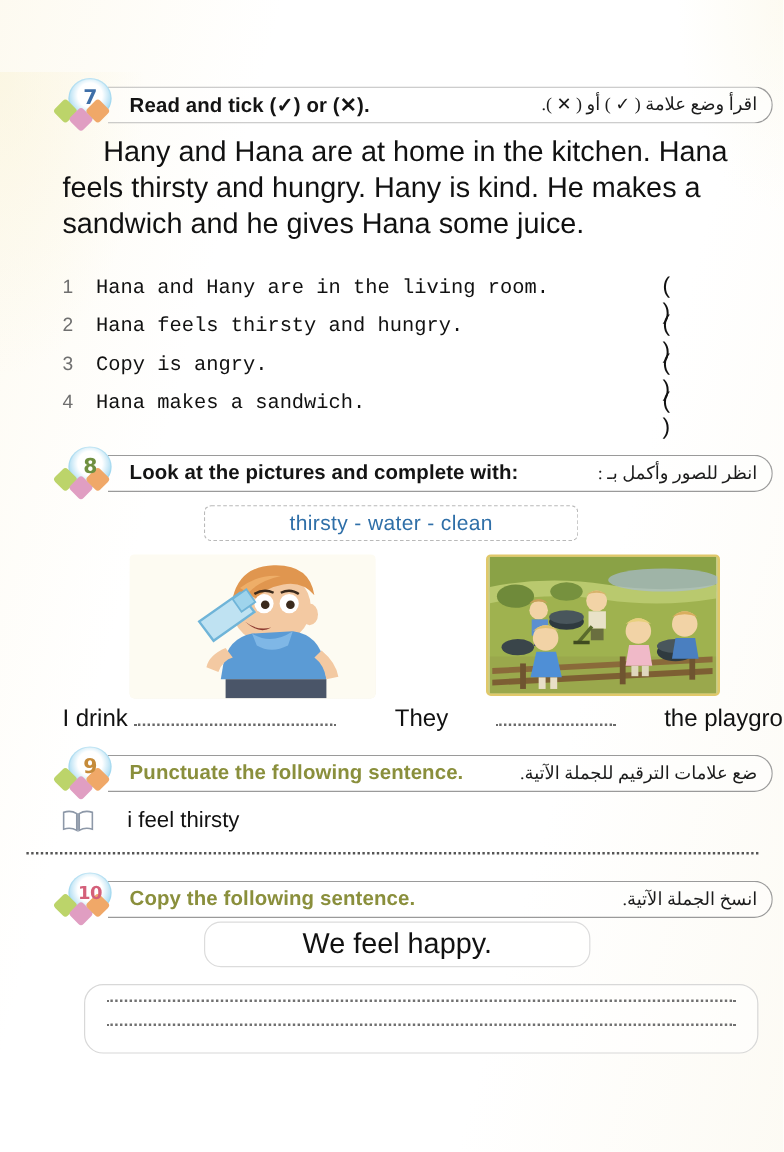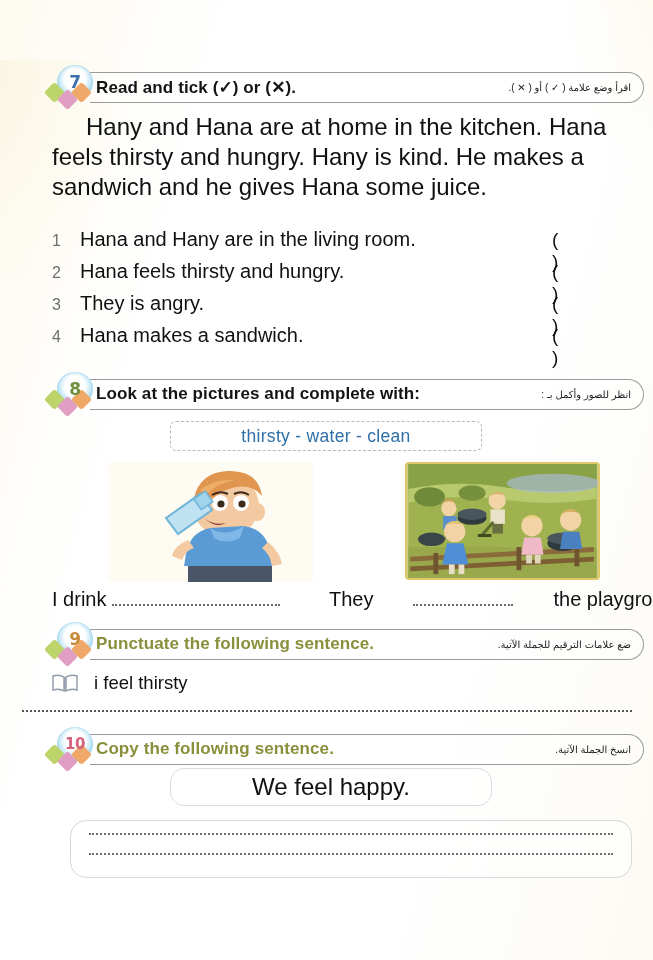--- a/index.html
+++ b/index.html
@@ -81,37 +81,37 @@
 
   .bar {
     flex: 1 1 auto;
     height: 31px;
     border: 1px solid #9a9a9a;
     border-left: none;
     border-radius: 0 16px 16px 0;
     display: flex;
     align-items: center;
     justify-content: space-between;
-    padding: 0 12px 0 6px;
+    padding: 0 12px 0 18px;
     box-sizing: border-box;
     background: rgba(255,255,255,0.4);
     margin-left: -6px;
   }
   .bar .en {
     font-size: 17px;
     font-weight: bold;
     letter-spacing: 0.1px;
     white-space: nowrap;
   }
   .bar .ar {
-    font-size: 10px;
+    font-size: 15px;
     color: #1c1c1c;
     direction: rtl;
     white-space: nowrap;
-    font-family: Liberation Sans, sans-serif;
+    font-family: Liberation Serif, serif;
   }
 
   
   .passage {
     position: absolute;
     left: 52px; top: 112px; width: 588px;
     font-size: 24px;
     line-height: 30px;
     color: #111;
     text-indent: 34px;
@@ -125,22 +125,23 @@
     height: 32px;
   }
   .stmt .idx {
     width: 28px;
     font-size: 16px;
     color: #6f6f6f;
     flex: 0 0 28px;
   }
   .stmt .txt {
     flex: 1 1 auto;
-    font-size: 20px;
-    color: #111;
+    font-size: 17px;
+    color: #111;
+    font-family: Liberation Mono, monospace;
   }
   .stmt .paren {
     flex: 0 0 80px;
     font-size: 19px;
     letter-spacing: 22px;
     color: #111;
     text-align: left;
     padding-left: 6px;
   }
 
@@ -197,22 +198,22 @@
   #fill-left  { left: 52px;  top: 588px; }
   #fill-right { left: 329px; top: 588px; gap: 34px; }
   #fill-left .dots-inline  { width: 168px; }
   #fill-right .dots-inline { width: 100px; }
 
   
   .punct-line {
     position: absolute;
     left: 52px; top: 672px;
     display: flex;
-    align-items: center;
-    gap: 16px;
+    align-items: flex-end;
+    gap: 28px;
   }
   .book-icon { width: 26px; height: 20px; flex: 0 0 26px; }
   .punct-line .sent {
     font-size: 18.5px;
     color: #111;
   }
   .rule {
     position: absolute;
     border-bottom: 2px dotted #555;
     height: 0;
@@ -281,21 +282,21 @@
       <span class="txt">Hana and Hany are in the living room.</span>
       <span class="paren">(    )</span>
     </div>
     <div class="stmt">
       <span class="idx">2</span>
       <span class="txt">Hana feels thirsty and hungry.</span>
       <span class="paren">(    )</span>
     </div>
     <div class="stmt">
       <span class="idx">3</span>
-      <span class="txt">They is angry.</span>
+      <span class="txt">Copy is angry.</span>
       <span class="paren">(    )</span>
     </div>
     <div class="stmt">
       <span class="idx">4</span>
       <span class="txt">Hana makes a sandwich.</span>
       <span class="paren">(    )</span>
     </div>
   </div>
 
   <div class="ex-head" style="left:44px; top:377px; width:600px;">

